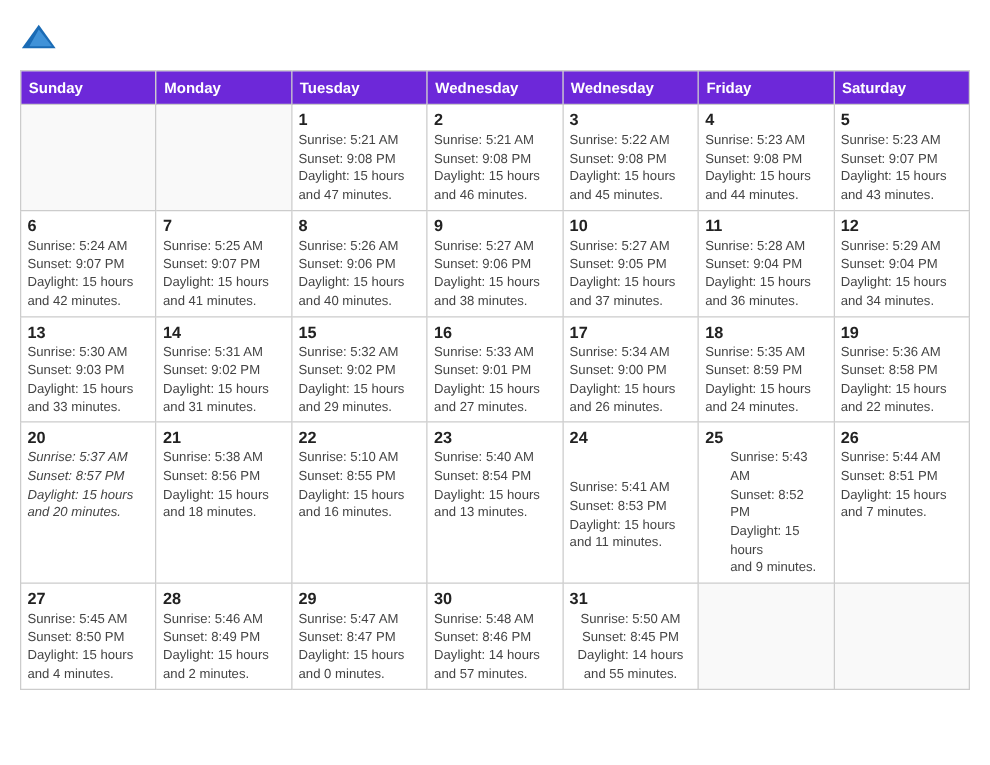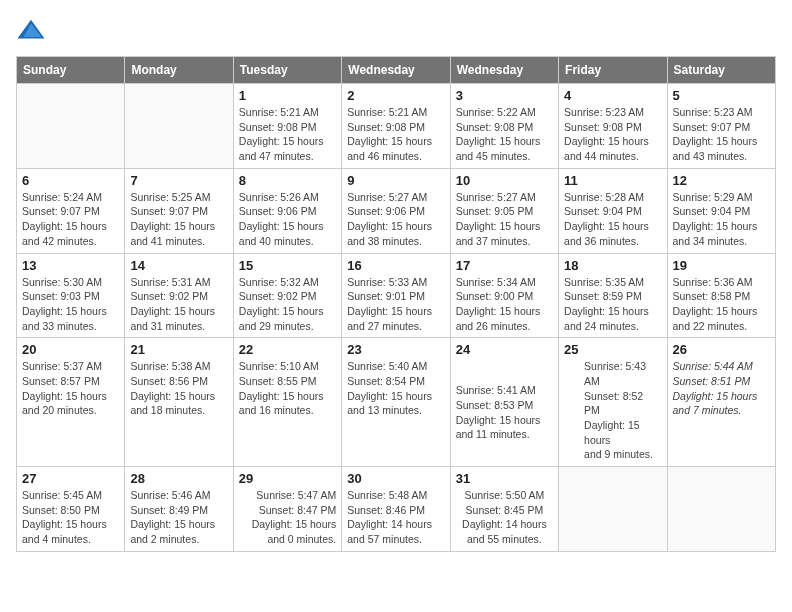--- a/index.html
+++ b/index.html
@@ -51,21 +51,21 @@
     .location {
       font-size: 15px;
       color: #555;
     }
     .calendar {
       width: 100%;
       border-collapse: collapse;
       font-size: 11px;
     }
     .calendar th {
-      background: #737373;
+      background: #6d28d9;
       color: #fff;
       text-align: left;
       padding: 6px 6px;
       font-size: 12px;
       font-weight: bold;
       border: 1px solid #ccc;
     }
     .calendar td {
       border: 1px solid #ccc;
       vertical-align: top;
@@ -260,21 +260,21 @@
           <div class="day-number">19</div>
           <div class="day-info" style="white-space: pre-line;">Sunrise: 5:36 AM
 Sunset: 8:58 PM
 Daylight: 15 hours
 and 22 minutes.</div>
         </td>
       </tr>
       <tr>
         <td>
           <div class="day-number">20</div>
-          <div class="day-info" style="white-space: pre-line;">Sunrise: 5:37 AM
+          <div class="day-info" style="white-space: pre-line; font-style: italic;">Sunrise: 5:37 AM
 Sunset: 8:57 PM
 Daylight: 15 hours
 and 20 minutes.</div>
         </td>
         <td>
           <div class="day-number">21</div>
           <div class="day-info" style="white-space: pre-line;">Sunrise: 5:38 AM
 Sunset: 8:56 PM
 Daylight: 15 hours
 and 18 minutes.</div>
@@ -302,21 +302,21 @@
         </td>
         <td>
           <div class="day-number">25</div>
           <div class="day-info" style="white-space: pre-line; margin-left: 20px;">Sunrise: 5:43 AM
 Sunset: 8:52 PM
 Daylight: 15 hours
 and 9 minutes.</div>
         </td>
         <td>
           <div class="day-number">26</div>
-          <div class="day-info" style="white-space: pre-line; font-style: italic;">Sunrise: 5:44 AM
+          <div class="day-info" style="white-space: pre-line;">Sunrise: 5:44 AM
 Sunset: 8:51 PM
 Daylight: 15 hours
 and 7 minutes.</div>
         </td>
       </tr>
       <tr>
         <td>
           <div class="day-number">27</div>
           <div class="day-info" style="white-space: pre-line;">Sunrise: 5:45 AM
 Sunset: 8:50 PM
@@ -325,21 +325,21 @@
         </td>
         <td>
           <div class="day-number">28</div>
           <div class="day-info" style="white-space: pre-line;">Sunrise: 5:46 AM
 Sunset: 8:49 PM
 Daylight: 15 hours
 and 2 minutes.</div>
         </td>
         <td>
           <div class="day-number">29</div>
-          <div class="day-info" style="white-space: pre-line; text-align: right;">Sunrise: 5:47 AM
+          <div class="day-info" style="white-space: pre-line;">Sunrise: 5:47 AM
 Sunset: 8:47 PM
 Daylight: 15 hours
 and 0 minutes.</div>
         </td>
         <td>
           <div class="day-number">30</div>
           <div class="day-info" style="white-space: pre-line;">Sunrise: 5:48 AM
 Sunset: 8:46 PM
 Daylight: 14 hours
 and 57 minutes.</div>

